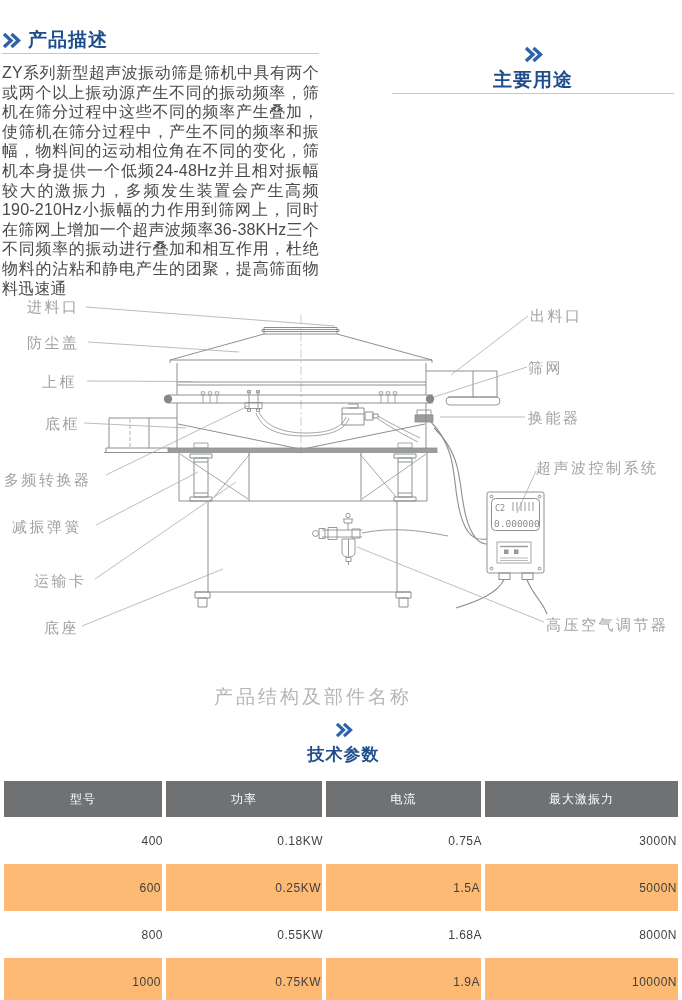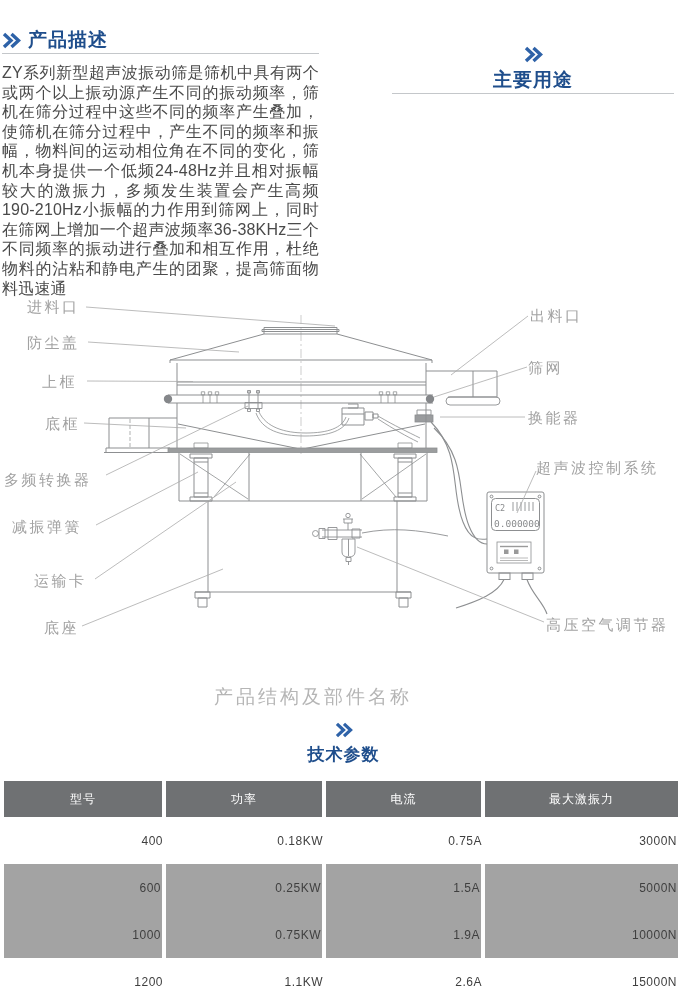--- a/index.html
+++ b/index.html
@@ -31,21 +31,21 @@
            color:#b5b5b5;font-size:19px;letter-spacing:3px;}
   
   .specs{position:absolute;top:702px;left:0;width:682px;}
   .specs h2{margin-left:5px;}
   table.params{width:674px;margin:16px 0 0 4px;border-collapse:collapse;
                table-layout:fixed;font-size:12px;}
   table.params th{background:#6f7173;color:#fff;font-weight:normal;height:34px;
                   letter-spacing:1px;}
   table.params td{height:45px;text-align:right;color:#3f3f3f;letter-spacing:0.5px;}
   table.params th:not(:last-child){border-right:4px solid #fff;}
-  table.params tr.alt td{background:#a3a3a3;}
+  table.params tr.alt td{background:#fdba74;}
   table.params tr.alt td:not(:last-child){border-right:4px solid #fff;}
 </style>
 </head>
 <body>
 
 <div class="page">
 
   <div class="col col-left">
     <h2 class="sec">
       <svg class="chev" width="19" height="17" viewBox="0 0 19 17">
@@ -224,20 +224,26 @@
           <td>0.18KW</td>
           <td>0.75A</td>
           <td>3000N</td>
         </tr>
         <tr class="alt">
           <td>600</td>
           <td>0.25KW</td>
           <td>1.5A</td>
           <td>5000N</td>
         </tr>
+        <tr>
+          <td>800</td>
+          <td>0.55KW</td>
+          <td>1.68A</td>
+          <td>8000N</td>
+        </tr>
         <tr class="alt">
           <td>1000</td>
           <td>0.75KW</td>
           <td>1.9A</td>
           <td>10000N</td>
         </tr>
         <tr>
           <td>1200</td>
           <td>1.1KW</td>
           <td>2.6A</td>

